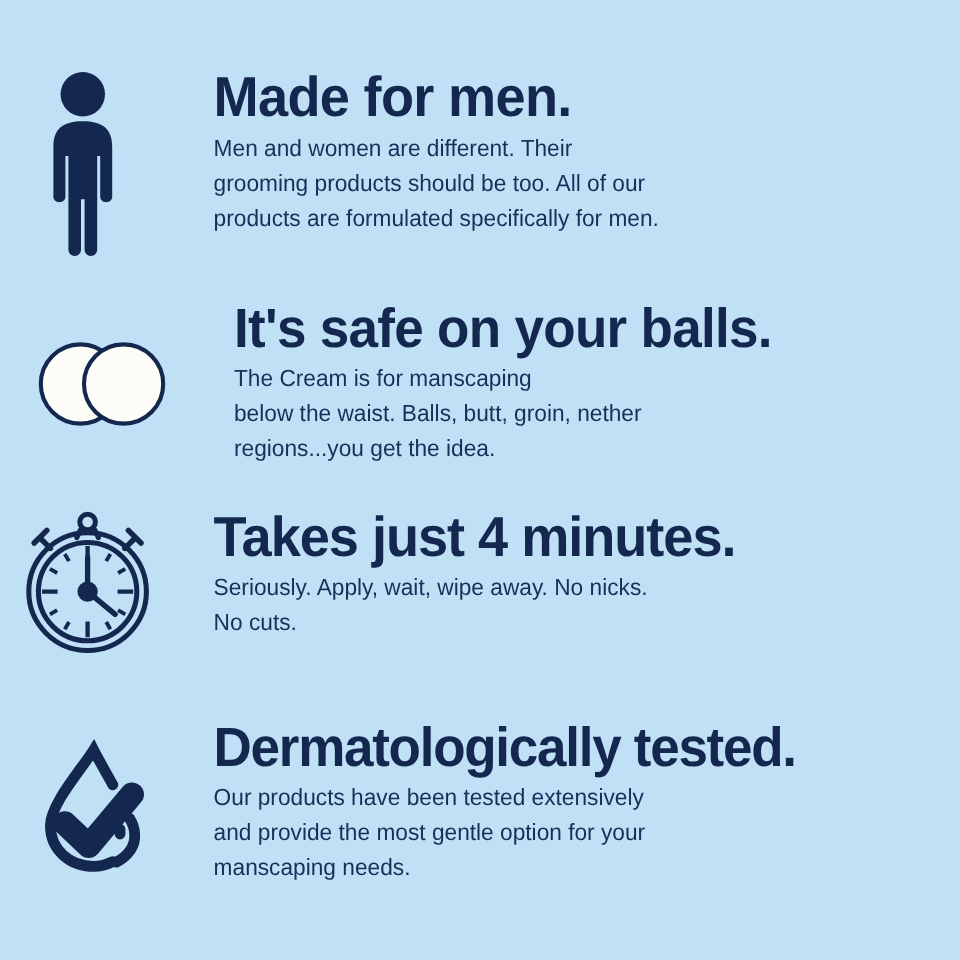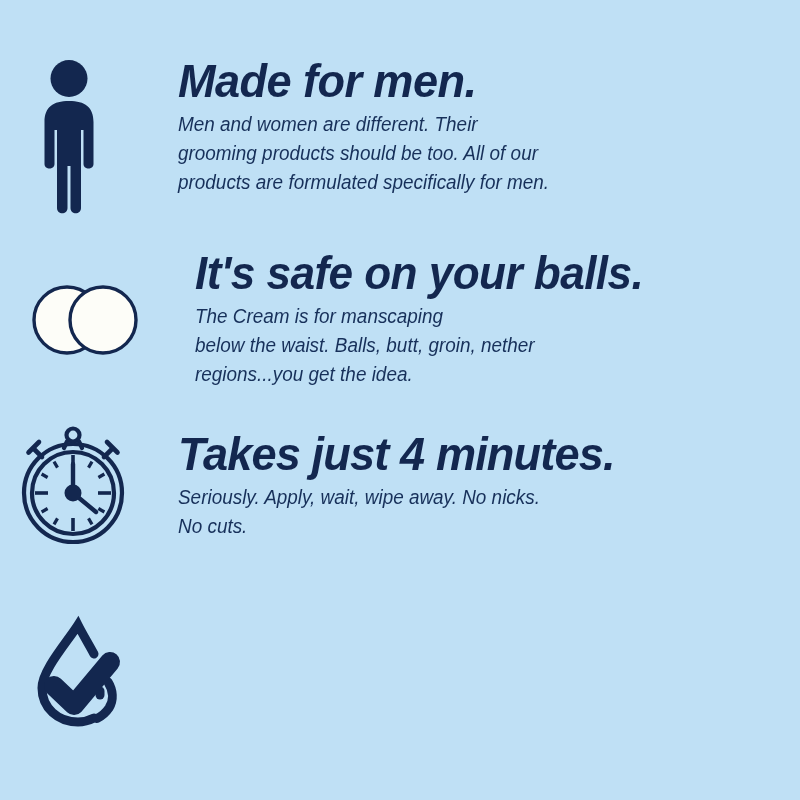--- a/index.html
+++ b/index.html
@@ -20,21 +20,20 @@
     height: 800px;
     background: #bfe0f5;
     box-sizing: border-box;
   }
   .feature-row {
     position: absolute;
     left: 0;
     width: 800px;
     display: flex;
     align-items: flex-start;
-    font-style: italic;
   }
   .icon-cell {
     width: 178px;
     flex: 0 0 178px;
     display: flex;
     justify-content: flex-start;
     align-items: flex-start;
     box-sizing: border-box;
   }
   .text-cell {
@@ -63,21 +62,21 @@
     transform-origin: left top;
   }
   .feature-body .body-line {
     display: block;
     white-space: nowrap;
   }
 
   
   #row-made-for-men   { top: 56px; }
   #row-safe-on-balls  { top: 248px; padding-left: 17px; }
-  #row-four-minutes   { top: 422px; align-items: center; }
+  #row-four-minutes   { top: 422px; }
   #row-derm-tested    { top: 597px; }
 
   
   #row-made-for-men  .icon-cell { padding-left: 38px; padding-top: 4px; }
   #row-safe-on-balls .icon-cell { padding-left: 12px; padding-top: 36px; }
   #row-four-minutes  .icon-cell { padding-left: 12px; padding-top: 4px; }
   #row-derm-tested   .icon-cell { padding-left: 30px; padding-top: 15px; }
 
   #row-safe-on-balls .feature-heading { font-size: 46px; }
   #row-derm-tested  .feature-heading  { font-size: 46px; letter-spacing: -1.1px; }
@@ -217,15 +216,23 @@
                      C 83 78, 84 88, 79 96
                      C 76 100.5, 72 104, 67 106.5"></path>
 
             <path d="M70 79 L70 83"></path>
           </g>
 
           <path d="M24 74 L44 93 L80 50" fill="none" stroke="#13274f" stroke-width="20" stroke-linecap="round" stroke-linejoin="round"></path>
         </svg>
       </span>
     </div>
+    <div class="text-cell">
+      <h2 class="feature-heading">Dermatologically tested.</h2>
+      <p class="feature-body">
+        <span class="body-line">Our products have been tested extensively</span>
+        <span class="body-line">and provide the most gentle option for your</span>
+        <span class="body-line">manscaping needs.</span>
+      </p>
+    </div>
   </div>
 
 </div>
 
 </body></html>

